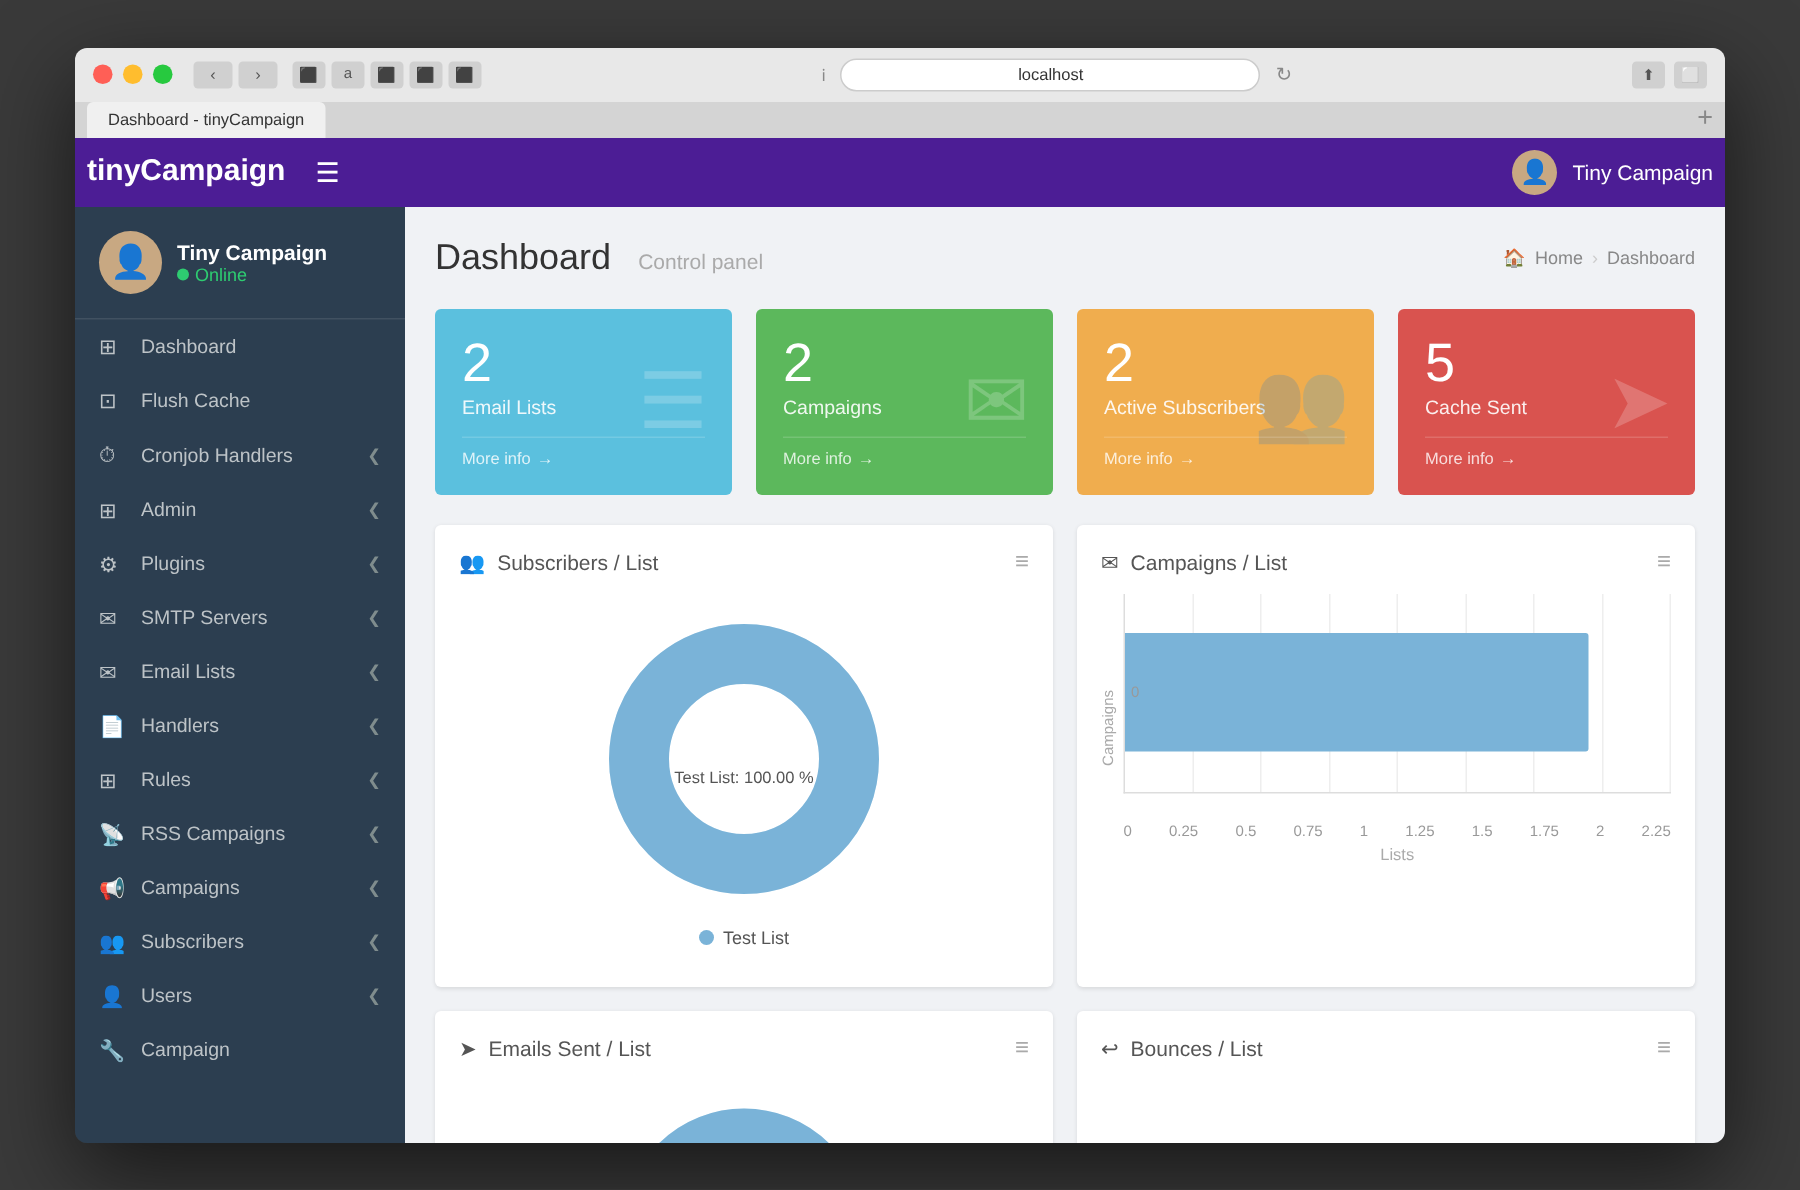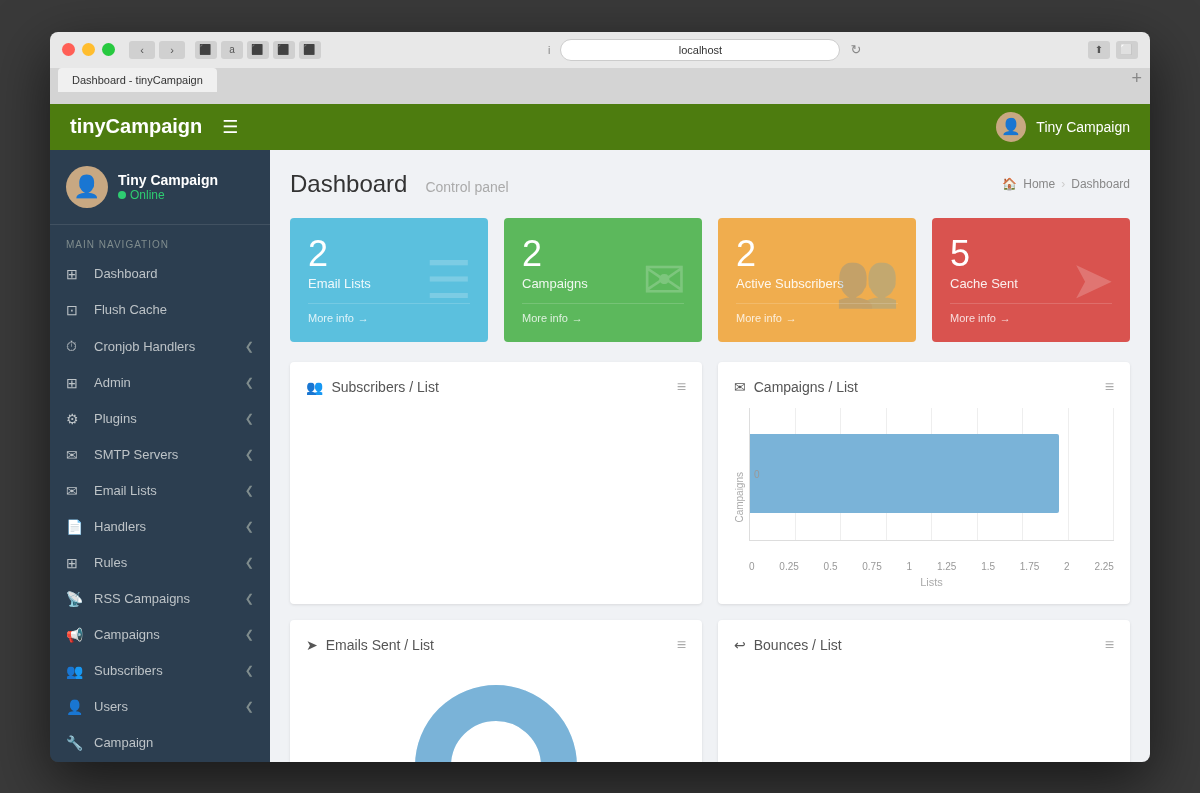--- a/index.html
+++ b/index.html
@@ -19,27 +19,27 @@
     .toolbar-icons { display: flex; gap: 4px; margin-left: 10px; }
     .toolbar-icon { width: 22px; height: 18px; background: #d0d0d0; border-radius: 3px; display: flex; align-items: center; justify-content: center; font-size: 10px; color: #555; }
     .url-bar-wrap { flex: 1; display: flex; align-items: center; justify-content: center; gap: 10px; }
     .url-info { font-size: 11px; color: #888; }
     .url-bar { width: 280px; height: 22px; background: white; border-radius: 11px; border: 1px solid #ccc; display: flex; align-items: center; justify-content: center; font-size: 11px; color: #333; }
     .url-refresh { font-size: 13px; color: #888; }
     .window-controls { display: flex; gap: 6px; }
     .win-btn { width: 22px; height: 18px; background: #d0d0d0; border-radius: 3px; font-size: 10px; color: #555; display: flex; align-items: center; justify-content: center; }
 
     
-    .tab-bar { background: #d4d4d4; height: 36px; display: flex; padding: 0 8px; flex-shrink: 0; }
+    .tab-bar { background: #d4d4d4; height: 24px; display: flex; padding: 0 8px; flex-shrink: 0; }
     .tab { background: #f0f0f0; height: 24px; padding: 0 14px; border-radius: 4px 4px 0 0; font-size: 11px; color: #333; display: flex; align-items: center; gap: 8px; }
     .tab-plus { margin-left: auto; font-size: 18px; color: #888; padding-bottom: 2px; cursor: pointer; }
 
     
     .app { display: flex; flex-direction: column; flex: 1; overflow: hidden; }
-    .app-header { background: #4d7c0f; height: 46px; display: flex; align-items: center; padding: 0 20px; flex-shrink: 0; }
+    .app-header { background: #4c1d95; height: 46px; display: flex; align-items: center; padding: 0 8px; flex-shrink: 0; }
     .brand { color: white; font-size: 20px; font-weight: 300; }
     .brand span { font-weight: 700; }
     .hamburger { color: white; font-size: 18px; margin-left: 20px; cursor: pointer; }
     .header-right { margin-left: auto; display: flex; align-items: center; gap: 10px; color: white; font-size: 14px; }
     .avatar-circle { width: 30px; height: 30px; border-radius: 50%; background: #c8a882; overflow: hidden; display: flex; align-items: center; justify-content: center; font-size: 16px; }
 
     
     .app-body { display: flex; flex: 1; overflow: hidden; }
 
     
@@ -161,21 +161,20 @@
         <div class="sidebar-user">
           <div class="sidebar-avatar">👤</div>
           <div class="sidebar-user-info">
             <div class="sidebar-username">Tiny Campaign</div>
             <div class="sidebar-status">
               <div class="status-dot"></div>
               <span>Online</span>
             </div>
           </div>
         </div>
-        <div class="nav-section-label">Main Navigation</div>
 
         <div class="nav-item">
           <span class="nav-icon">⊞</span>
           <span>Dashboard</span>
         </div>
         <div class="nav-item">
           <span class="nav-icon">⊡</span>
           <span>Flush Cache</span>
         </div>
         <div class="nav-item">
@@ -295,20 +294,33 @@
 
         <div class="charts-row">
 
           <div class="chart-card">
             <div class="chart-header">
               <div class="chart-title">
                 <span>👥</span>
                 <span>Subscribers / List</span>
               </div>
               <div class="chart-menu">≡</div>
+            </div>
+            <div class="donut-container">
+              <svg width="200" height="200" viewBox="0 0 200 200">
+                <circle cx="100" cy="100" r="70" fill="none" stroke="#e8f4fb" stroke-width="40"></circle>
+                <circle cx="100" cy="100" r="70" fill="none" stroke="#7ab3d8" stroke-width="40" stroke-dasharray="439.82 0" stroke-dashoffset="109.96" transform="rotate(-90 100 100)"></circle>
+              </svg>
+              <div class="donut-label">
+                <span>Test List: 100.00 %</span>
+              </div>
+              <div class="chart-legend">
+                <div class="legend-dot"></div>
+                <span>Test List</span>
+              </div>
             </div>
           </div>
 
           <div class="chart-card">
             <div class="chart-header">
               <div class="chart-title">
                 <span>✉</span>
                 <span>Campaigns / List</span>
               </div>
               <div class="chart-menu">≡</div>

